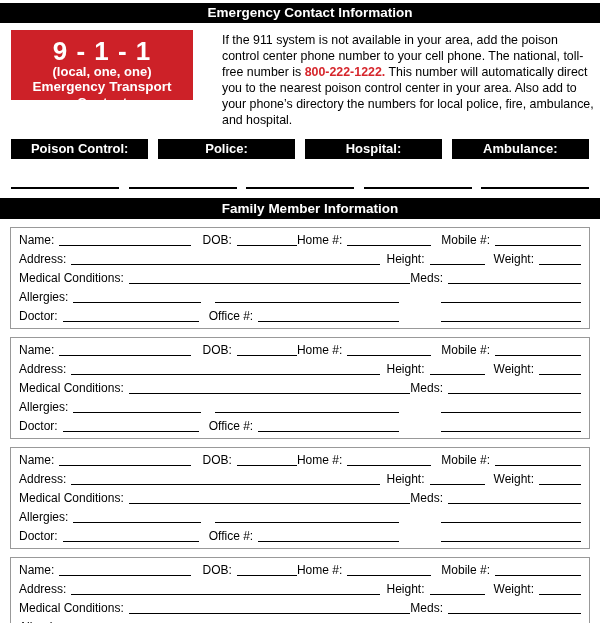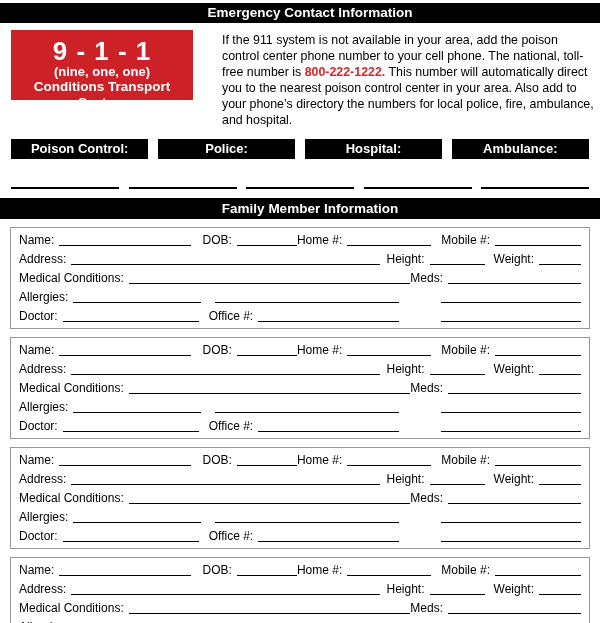--- a/index.html
+++ b/index.html
@@ -62,22 +62,22 @@
 
 <div class="page">
 
   <div class="bar top-bar">
     <span>Emergency Contact Information</span>
   </div>
 
   <div class="hero">
     <div class="red-box">
       <div class="num">9 - 1 - 1</div>
-      <div class="sub">(nine, one, one)</div>
-      <div class="sys">Conditions Transport System</div>
+      <div class="sub">(local, one, one)</div>
+      <div class="sys">Emergency Transport Contact</div>
     </div>
     <p class="instructions"><span>If the 911 system is not available in your area, add the poison control center phone number to your cell phone. The national, toll-free number is </span><span class="phone">800-222-1222.</span><span> This number will automatically direct you to the nearest poison control center in your area. Also add to your phone’s directory the numbers for local police, fire, ambulance, and hospital.</span></p>
   </div>
 
   <div class="contact-row">
     <div class="contact-box">Poison Control:</div>
     <div class="contact-box">Police:</div>
     <div class="contact-box">Hospital:</div>
     <div class="contact-box">Ambulance:</div>
   </div>

